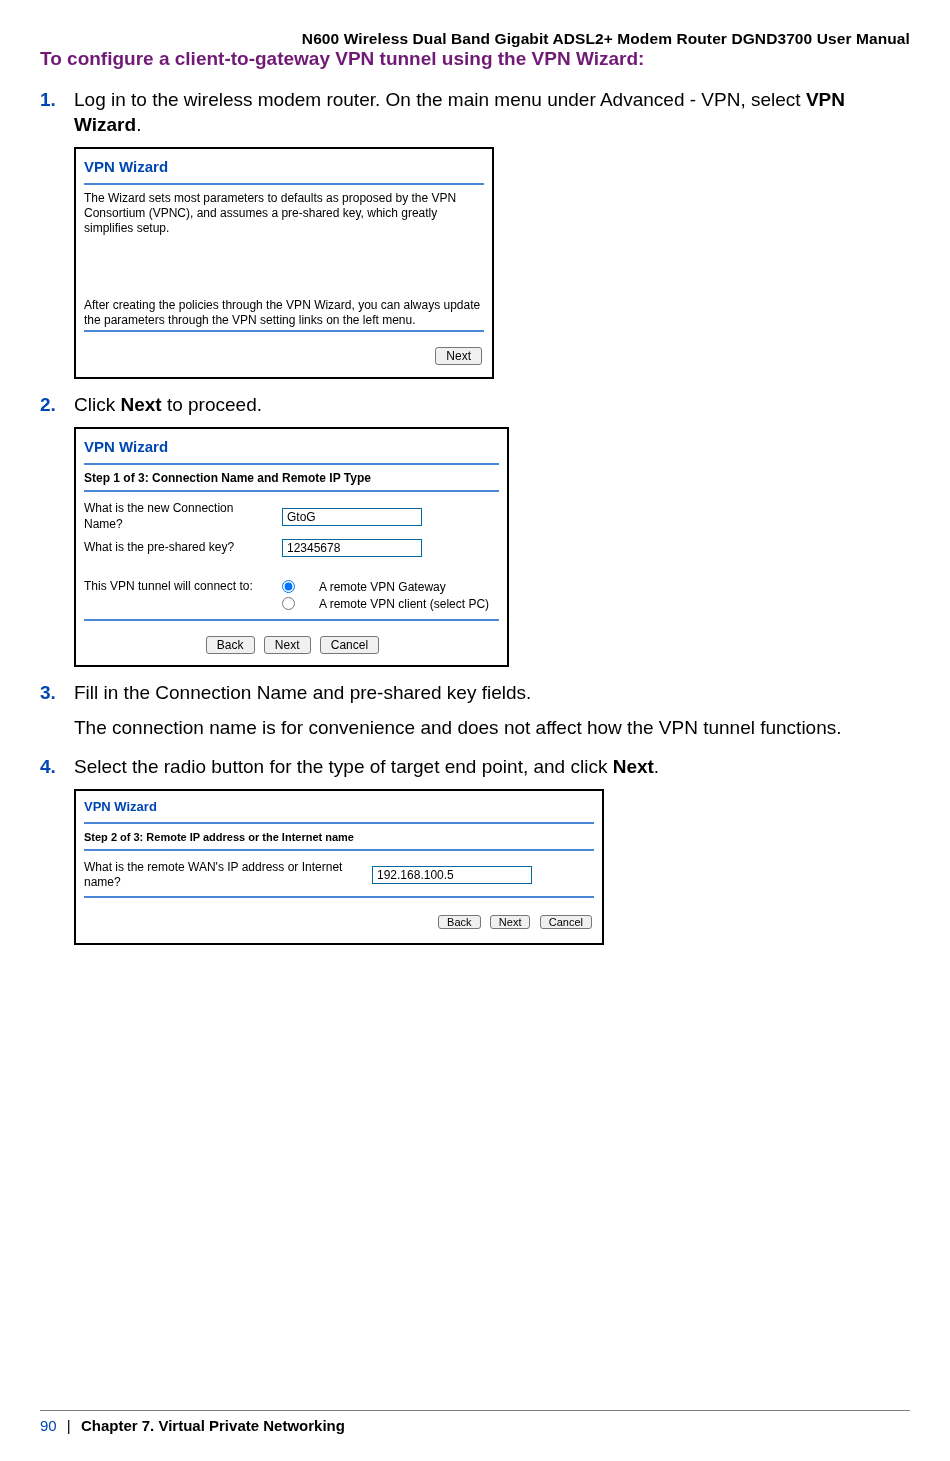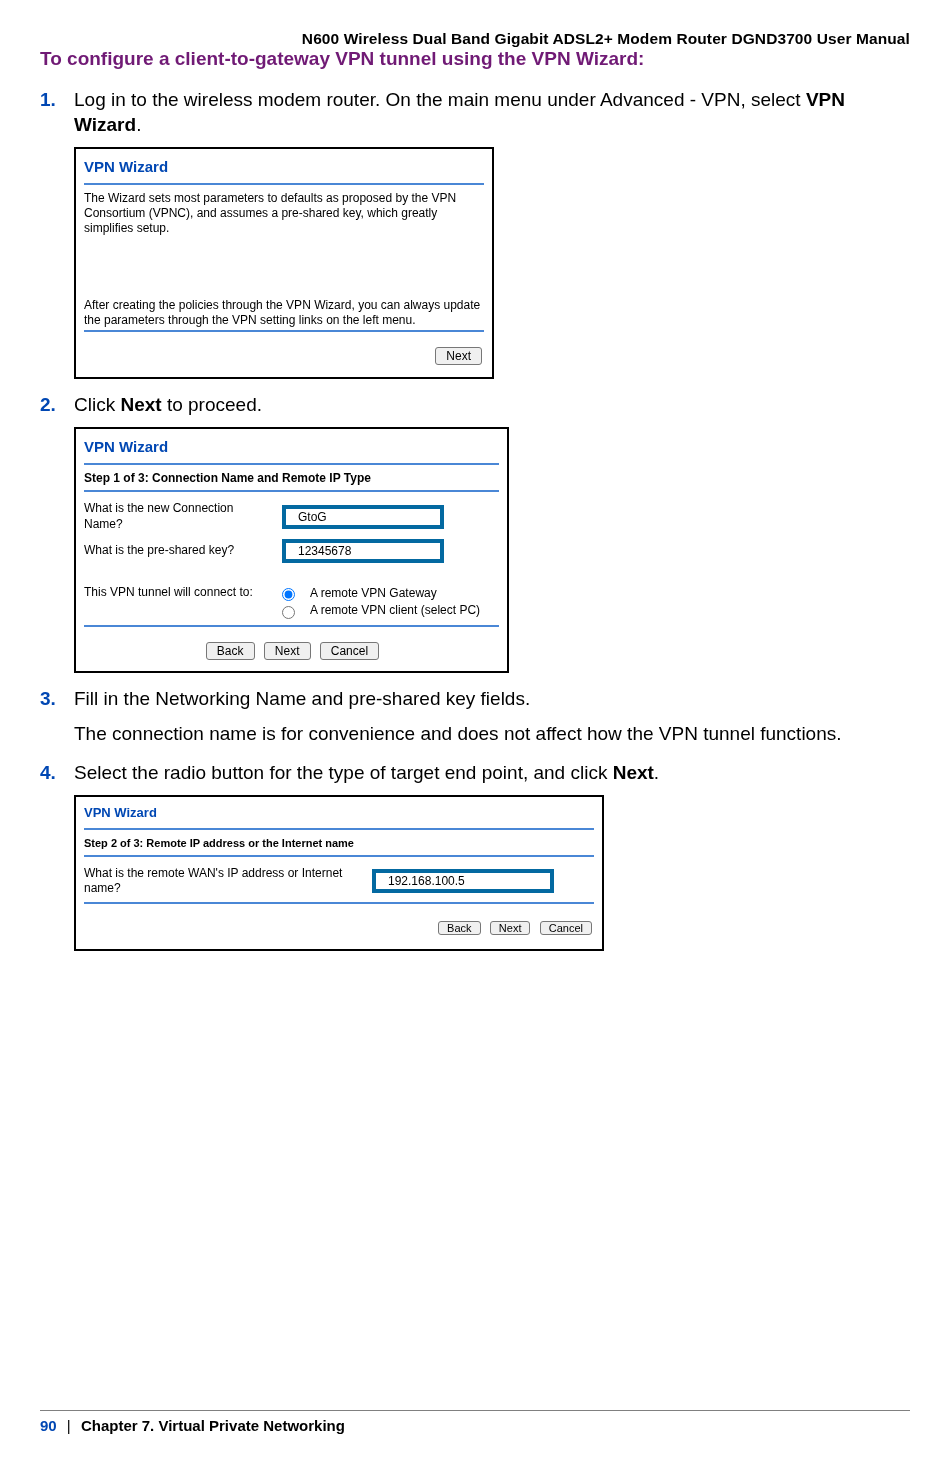--- a/index.html
+++ b/index.html
@@ -83,26 +83,26 @@
     font-size: 12px;
     padding: 1px 10px;
     background: #f0f0f0;
     border: 1px solid #777;
     border-radius: 3px;
     margin-left: 4px;
   }
   .shot input[type=text] {
     font-family: inherit;
     font-size: 12px;
-    padding: 1px 12px;
-    border: 4px solid #0369a1;
+    padding: 1px 4px;
+    border: 1px solid #0369a1;
   }
   table.form { border-collapse: collapse; }
   table.form td { padding: 3px 8px 3px 0; font-size: 12px; vertical-align: middle; }
-  .radio-row { display:flex; align-items:flex-end; gap:11px; font-size:12px; padding:1px 0;}
+  .radio-row { display:flex; align-items:flex-start; gap:20px; font-size:12px; padding:1px 0;}
   .radio-row input { margin:0 4px 0 0;}
 
   .shot1 { width: 400px; }
   .shot2 { width: 415px; }
   .shot3 { width: 510px; }
   .shot3 .small, .shot3 .sub-title, .shot3 input { font-size:11px; }
   .shot3 .wiz-title { font-size:13px; }
   .shot3 button { font-size:11px; padding:0 8px; }
 
   .sub-paragraph {
@@ -113,21 +113,21 @@
 
   .page-footer {
     position: absolute;
     bottom: 16px;
     left: 40px;
     right: 40px;
     border-top: 1px solid #808080;
     padding-top: 6px;
     font-size: 15px;
   }
-  .page-footer .pg { color: #0047b3; font-weight: bold; }
+  .page-footer .pg { color: #0047b3; font-weight: normal; }
   .page-footer .sep-bar { margin: 0 6px; }
   .page-footer .chap { font-weight: bold; }
 </style>
 </head>
 <body>
 
 <div class="page">
 
   <div class="running-header">N600 Wireless Dual Band Gigabit ADSL2+ Modem Router DGND3700 User Manual</div>
 
@@ -195,21 +195,21 @@
         <div class="btn-row center">
           <button>Back</button>
           <button>Next</button>
           <button>Cancel</button>
         </div>
       </div>
     </li>
 
     <li>
       <span class="step-num">3.</span>
-      <span>Fill in the Networking Name and pre-shared key fields.</span>
+      <span>Fill in the Connection Name and pre-shared key fields.</span>
       <div class="sub-paragraph">The connection name is for convenience and does not affect how the VPN tunnel functions.</div>
     </li>
 
     <li>
       <span class="step-num">4.</span>
       <span>Select the radio button for the type of target end point, and click </span><span class="bold">Next</span><span>.</span>
 
       
       <div class="shot shot3">
         <div class="wiz-title">VPN Wizard</div>

